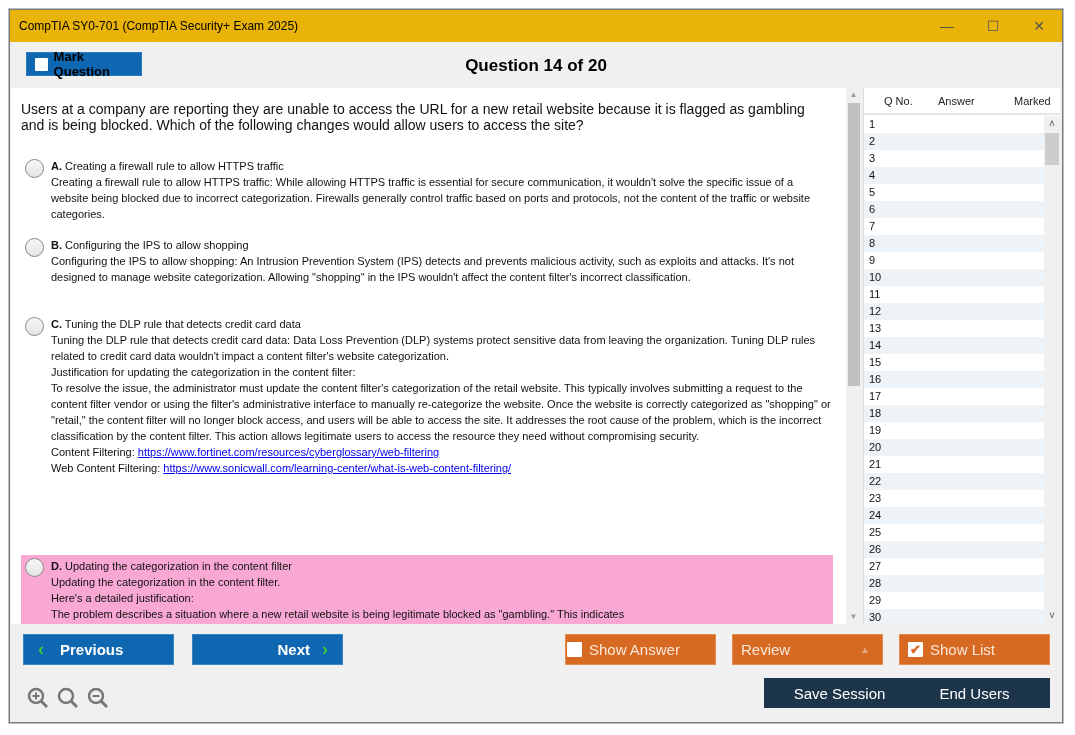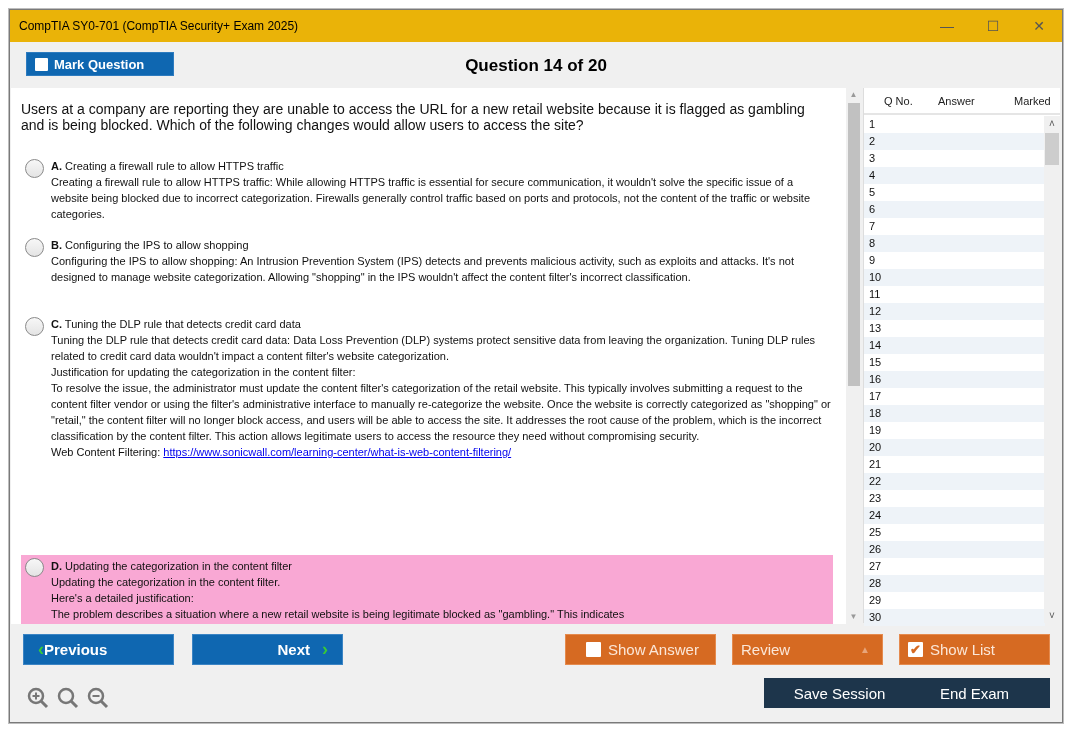--- a/index.html
+++ b/index.html
@@ -14,22 +14,22 @@
   .titlebar {
     position: absolute; left: 0; top: 0; width: 100%; height: 32px;
     background: #eab308; display: flex; align-items: center;
   }
   .titlebar .title { font-size: 12px; color: #000; margin-left: 9px; }
   .win-controls { position: absolute; right: 0; top: 0; height: 32px; display: flex; }
   .win-btn { width: 46px; height: 32px; display: flex; align-items: center; justify-content: center; color: #555; font-size: 14px; }
 
   .header { position: absolute; left: 0; top: 32px; width: 100%; height: 48px; }
   .mark-btn {
-    position: absolute; left: 16px; top: 10px; width: 148px; height: 24px;
-    background: #0f67b1; color: #ffffff; font-weight: bold; font-size: 13px;
+    position: absolute; left: 16px; top: 10px; width: 116px; height: 24px;
+    background: #0f67b1; color: #000000; font-weight: bold; font-size: 13px;
     display: flex; align-items: center; padding-left: 8px; gap: 6px; border: 1px solid #2d7bbf;
   }
   .cbox { width: 13px; height: 13px; background: #fff; border-radius: 1px; display: inline-block; }
   .q-title { position: absolute; left: 0; right: 200px; top: 14px; text-align: center; font-size: 17px; font-weight: bold; color: #000; padding-left: 200px; }
 
   .content {
     position: absolute; left: 1px; top: 78px; width: 835px; height: 536px;
     background: #fff; overflow: hidden;
   }
   .question { position: absolute; left: 10px; top: 13px; width: 790px; font-size: 14px; line-height: 16px; color: #111; }
@@ -109,20 +109,21 @@
       </div>
     </div>
 
     <div class="opt" style="top:228px;">
       <span class="radio"></span>
       <div class="opt-body">
         <span class="opt-line"><b>C.</b> <span>Tuning the DLP rule that detects credit card data</span></span>
         <span class="opt-line">Tuning the DLP rule that detects credit card data: Data Loss Prevention (DLP) systems protect sensitive data from leaving the organization. Tuning DLP rules related to credit card data wouldn't impact a content filter's website categorization.</span>
         <span class="opt-line">Justification for updating the categorization in the content filter:</span>
         <span class="opt-line">To resolve the issue, the administrator must update the content filter's categorization of the retail website. This typically involves submitting a request to the content filter vendor or using the filter's administrative interface to manually re-categorize the website. Once the website is correctly categorized as "shopping" or "retail," the content filter will no longer block access, and users will be able to access the site. It addresses the root cause of the problem, which is the incorrect classification by the content filter. This action allows legitimate users to access the resource they need without compromising security.</span>
+        <span class="opt-line"><span>Content Filtering: </span><a>https://www.fortinet.com/resources/cyberglossary/web-filtering</a></span>
         <span class="opt-line"><span>Web Content Filtering: </span><a>https://www.sonicwall.com/learning-center/what-is-web-content-filtering/</a></span>
       </div>
     </div>
 
     <div class="opt correct" style="top:467px; height:80px;">
       <span class="radio" style="top:3px;"></span>
       <div class="opt-body" style="padding-top:3px;">
         <span class="opt-line"><b>D.</b> <span>Updating the categorization in the content filter</span></span>
         <span class="opt-line">Updating the categorization in the content filter.</span>
         <span class="opt-line">Here's a detailed justification:</span>
@@ -178,45 +179,45 @@
     </div>
     <div class="qlist-scroll">
       <div class="arr" style="top:2px;">˄</div>
       <div class="thumb"></div>
       <div class="arr" style="bottom:2px;">˅</div>
     </div>
   </div>
 
   <div class="btn blue" style="left:13px; top:624px; width:151px; padding-left:14px;">
     <span class="chev">‹</span>
-    <span style="margin-left:0;">Previous</span>
+    <span style="margin-left:16px;">Previous</span>
   </div>
   <div class="btn blue" style="left:182px; top:624px; width:151px; justify-content:flex-end; padding-right:14px;">
     <span>Next</span>
     <span class="chev" style="margin-left:12px;">›</span>
   </div>
 
-  <div class="btn orange" style="left:555px; top:624px; width:151px; padding-left:20px;">
+  <div class="btn orange" style="left:555px; top:624px; width:151px; padding-left:1px;">
     <span class="cbox" style="width:15px;height:15px;"></span>
     <span style="margin-left:7px;">Show Answer</span>
   </div>
   <div class="btn orange" style="left:722px; top:624px; width:151px; padding-left:8px;">
     <span>Review</span>
     <span style="margin-left:auto; margin-right:12px; color:#e8a57a; font-size:10px;">▲</span>
   </div>
   <div class="btn orange" style="left:889px; top:624px; width:151px; padding-left:8px;">
     <span class="cbox" style="width:15px;height:15px;color:#d66a22;font-size:13px;line-height:15px;text-align:center;font-weight:bold;">✔</span>
     <span style="margin-left:7px;">Show List</span>
   </div>
 
   <div class="btn navy" style="left:754px; top:668px; width:151px; height:30px;">
     <span>Save Session</span>
   </div>
   <div class="btn navy" style="left:889px; top:668px; width:151px; height:30px;">
-    <span>End Exam</span>
+    <span>End Users</span>
   </div>
 
   <div class="zoom-icons">
     <span>
       <svg width="24" height="24" viewBox="0 0 24 24">
           <circle cx="10" cy="10" r="7" fill="none" stroke="#777" stroke-width="2.5"></circle>
           <line x1="15" y1="15" x2="21" y2="21" stroke="#777" stroke-width="3"></line>
           <line x1="6.5" y1="10" x2="13.5" y2="10" stroke="#777" stroke-width="2"></line>
           <line x1="10" y1="6.5" x2="10" y2="13.5" stroke="#777" stroke-width="2"></line>
         </svg>

